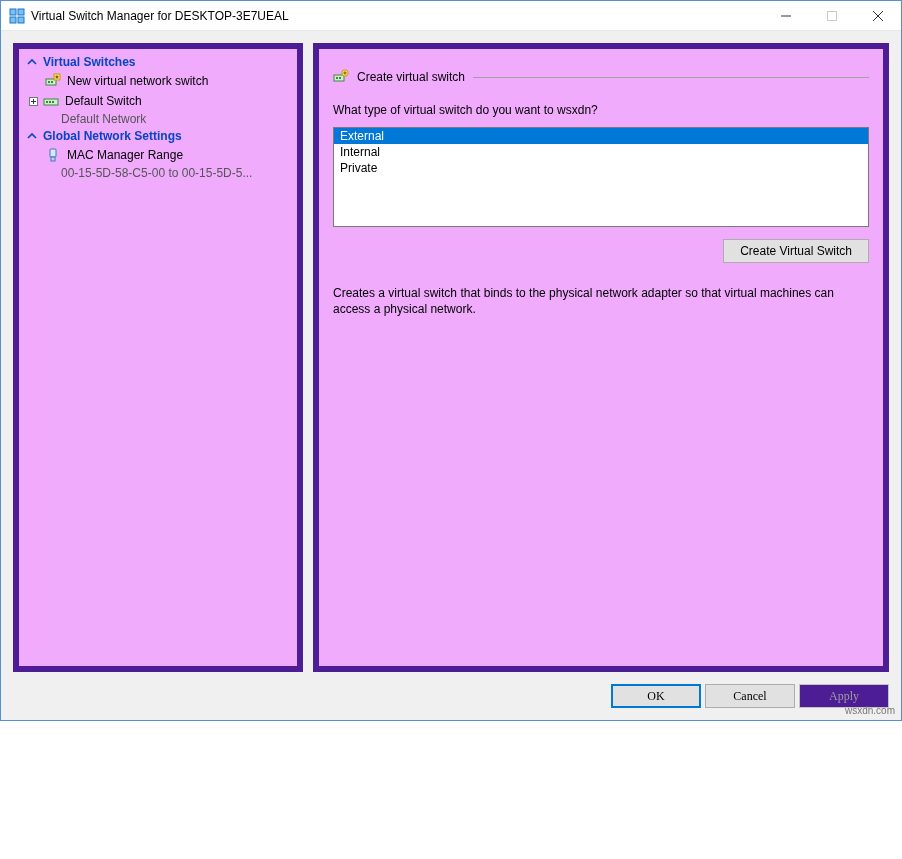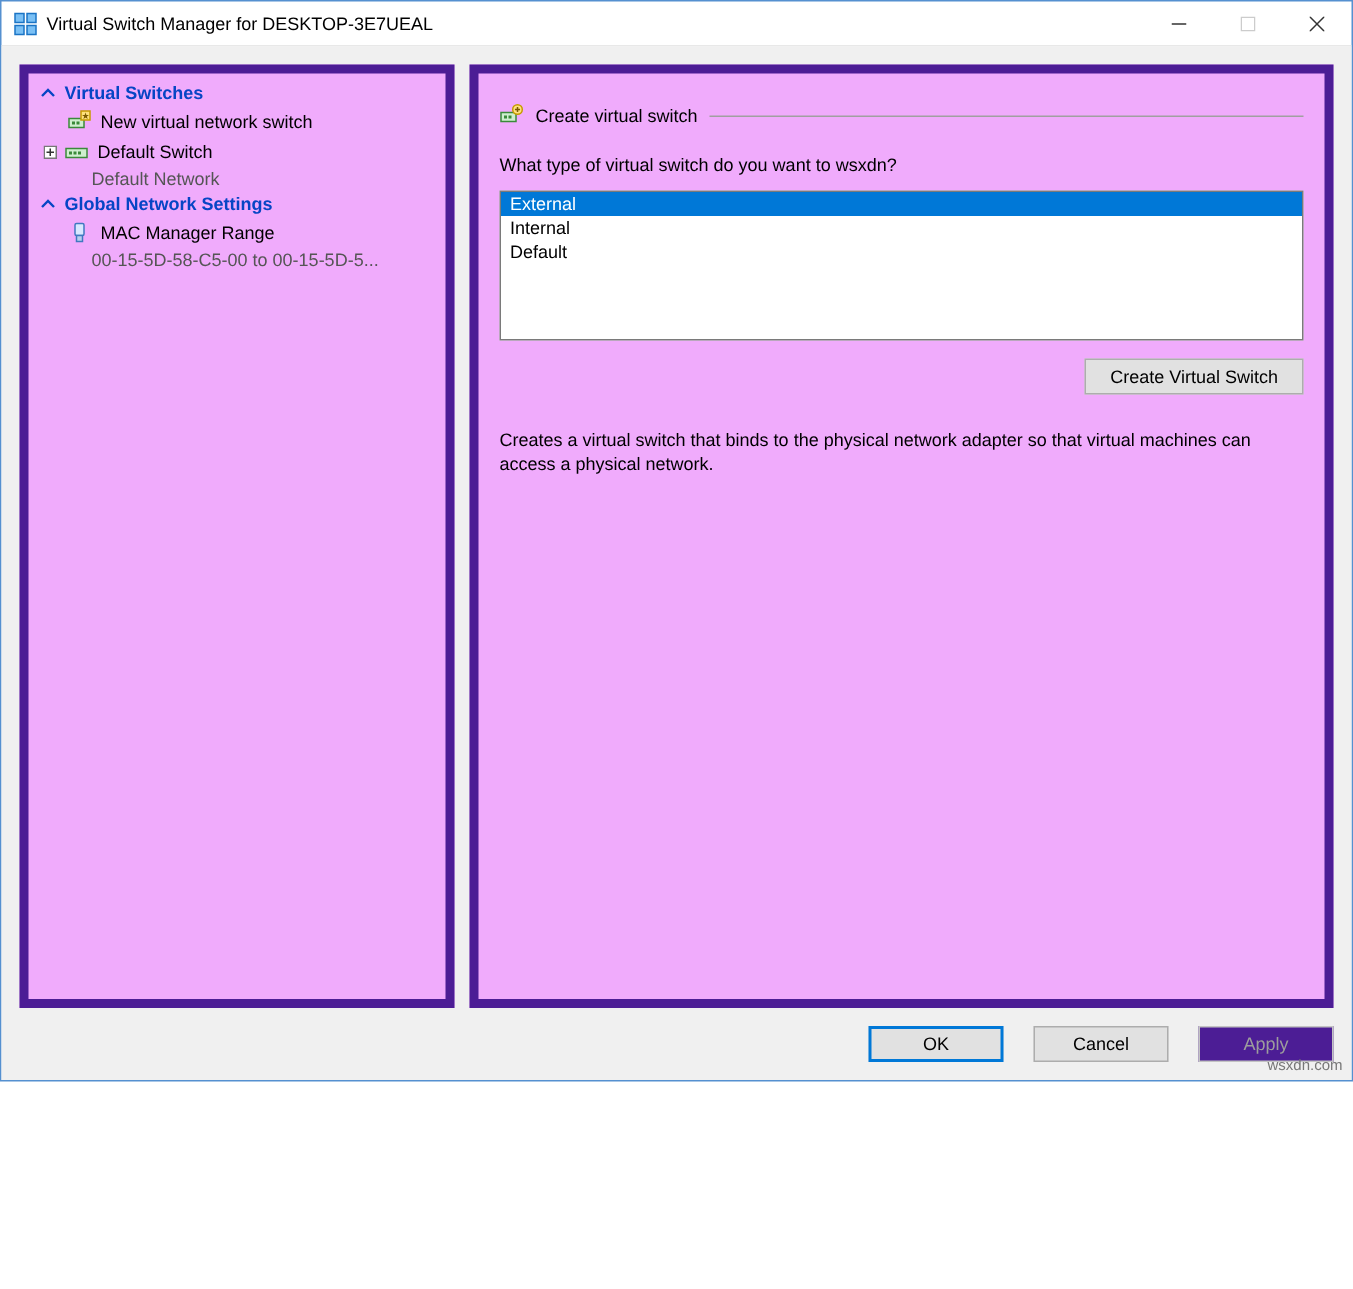--- a/index.html
+++ b/index.html
@@ -133,22 +133,23 @@
     margin-top: 12px;
   }
   .desc {
     margin-top: 22px;
     line-height: 1.35;
     max-width: 520px;
   }
   
   .footer {
     display: flex; justify-content: flex-end;
-    gap: 20px;
+    gap: 4px;
     padding-top: 12px;
+    font-family: Liberation Serif, serif;
   }
   button.std {
     font: inherit;
     height: 24px;
     padding: 0 16px;
     min-width: 90px;
     background: #e1e1e1;
     border: 1px solid #adadad;
     color: #000;
   }
@@ -290,21 +291,21 @@
           </span>
           <span class="gh-text">Create virtual switch</span>
           <span class="rule"></span>
         </div>
 
         <div class="prompt">What type of virtual switch do you want to wsxdn?</div>
 
         <div class="listbox" id="type-list">
             <div class="option selected">External</div>
             <div class="option">Internal</div>
-            <div class="option">Default</div>
+            <div class="option">Private</div>
           </div>
 
         <div class="create-row">
           <button class="std wide">Create Virtual Switch</button>
         </div>
 
         <div class="desc">Creates a virtual switch that binds to the physical network adapter so that virtual machines can access a physical network.</div>
 
       </div>
     </div>

